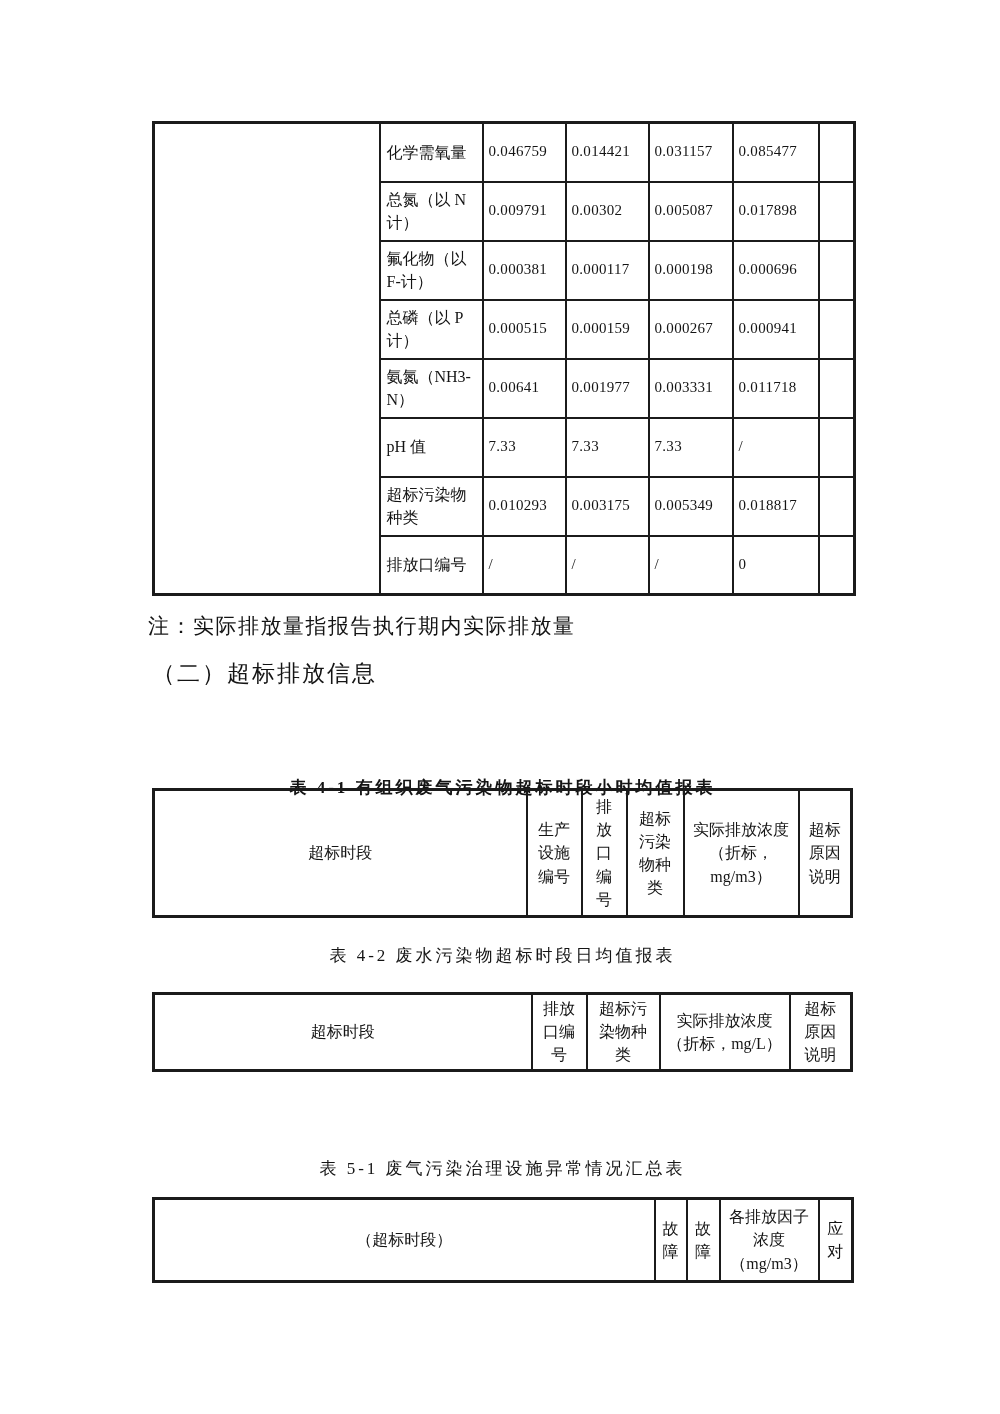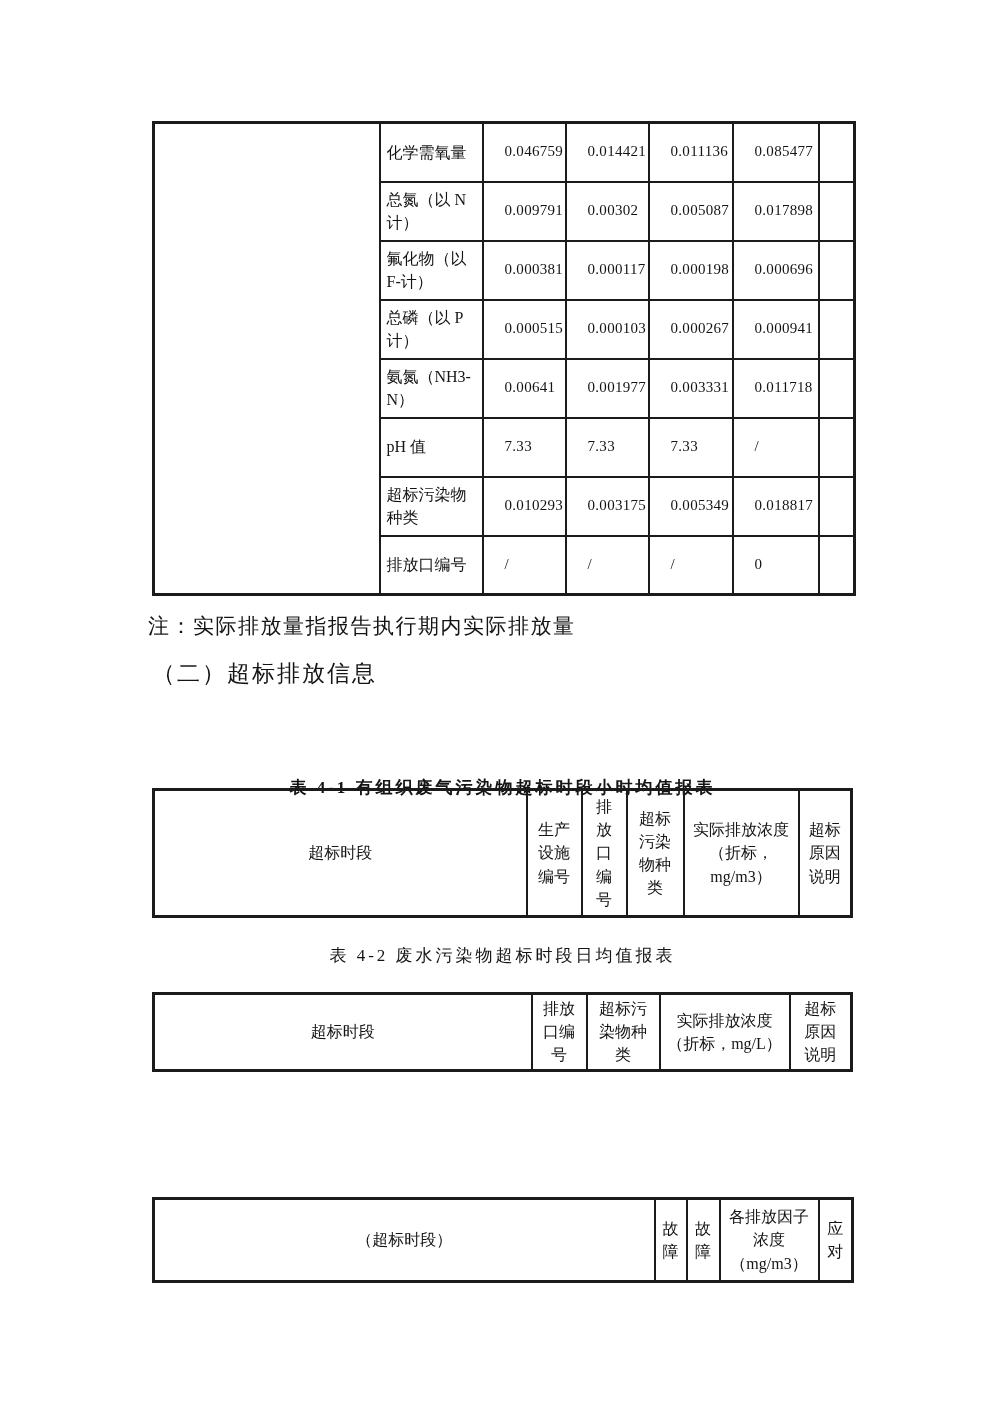--- a/index.html
+++ b/index.html
@@ -13,21 +13,21 @@
     border:3px solid #1b1b1b;
   }
   table.t td{
     border:2px solid #1b1b1b;vertical-align:middle;overflow:hidden;
     padding:2px 6px;font-size:16px;line-height:1.45;
   }
   
   .t1{left:152px;top:121px;width:701px;}
   .t1 tr{height:59px;}
   .t1 td.lbl{text-align:left;}
-  .t1 td.num{font-size:15px;text-align:left;padding:2px 21px;letter-spacing:.3px;}
+  .t1 td.num{font-size:15px;text-align:left;padding:2px 5px;letter-spacing:.3px;}
   .t1 td.tail{padding:0;}
   
   .t41{left:152px;top:788px;width:698px;height:130px;}
   .t42{left:152px;top:992px;width:698px;height:78px;}
   .t51{left:152px;top:1197px;width:699px;height:86px;}
   .t41 td,.t42 td,.t51 td{text-align:center;line-height:1.5;padding:2px 4px;}
   
   .note{position:absolute;left:148px;top:612px;font-size:21px;letter-spacing:1.5px;}
   .heading{position:absolute;left:152px;font-size:23px;letter-spacing:2px;}
   .h2{top:658px;}
@@ -52,21 +52,21 @@
         <col style="width:84px">
         <col style="width:86px">
         <col style="width:36px">
     </colgroup>
     <tbody>
       <tr>
         <td class="lbl" rowspan="8"></td>
         <td class="lbl">化学需氧量</td>
         <td class="num">0.046759</td>
         <td class="num">0.014421</td>
-        <td class="num">0.011136</td>
+        <td class="num">0.031157</td>
         <td class="num">0.085477</td>
         <td class="tail"></td>
       </tr>
       <tr>
         <td class="lbl">总氮（以 N 计）</td>
         <td class="num">0.009791</td>
         <td class="num">0.00302</td>
         <td class="num">0.005087</td>
         <td class="num">0.017898</td>
         <td class="tail"></td>
@@ -75,21 +75,21 @@
         <td class="lbl">氟化物（以 F-计）</td>
         <td class="num">0.000381</td>
         <td class="num">0.000117</td>
         <td class="num">0.000198</td>
         <td class="num">0.000696</td>
         <td class="tail"></td>
       </tr>
       <tr>
         <td class="lbl">总磷（以 P 计）</td>
         <td class="num">0.000515</td>
-        <td class="num">0.000103</td>
+        <td class="num">0.000159</td>
         <td class="num">0.000267</td>
         <td class="num">0.000941</td>
         <td class="tail"></td>
       </tr>
       <tr>
         <td class="lbl">氨氮（NH3-N）</td>
         <td class="num">0.00641</td>
         <td class="num">0.001977</td>
         <td class="num">0.003331</td>
         <td class="num">0.011718</td>
@@ -162,20 +162,21 @@
         <td>超标时段</td>
         <td>排放口编号</td>
         <td>超标污染物种类</td>
         <td>实际排放浓度（折标，mg/L）</td>
         <td>超标原因说明</td>
       </tr>
     </tbody>
   </table>
 
 
+  <div class="cap cap51">表 5-1 废气污染治理设施异常情况汇总表</div>
   <table class="t t51">
     <colgroup>
       <col style="width:501px">
         <col style="width:32px">
         <col style="width:33px">
       <col style="width:99px">
         <col style="width:34px">
     </colgroup>
     <tbody>
       <tr>

